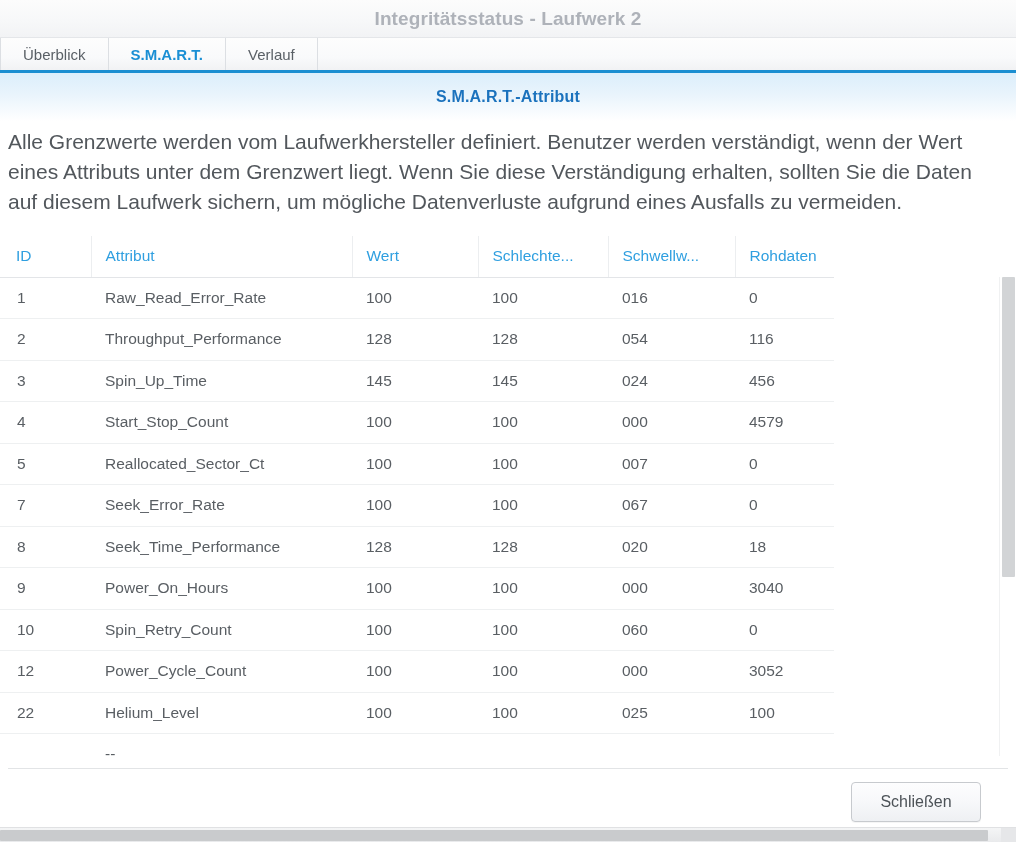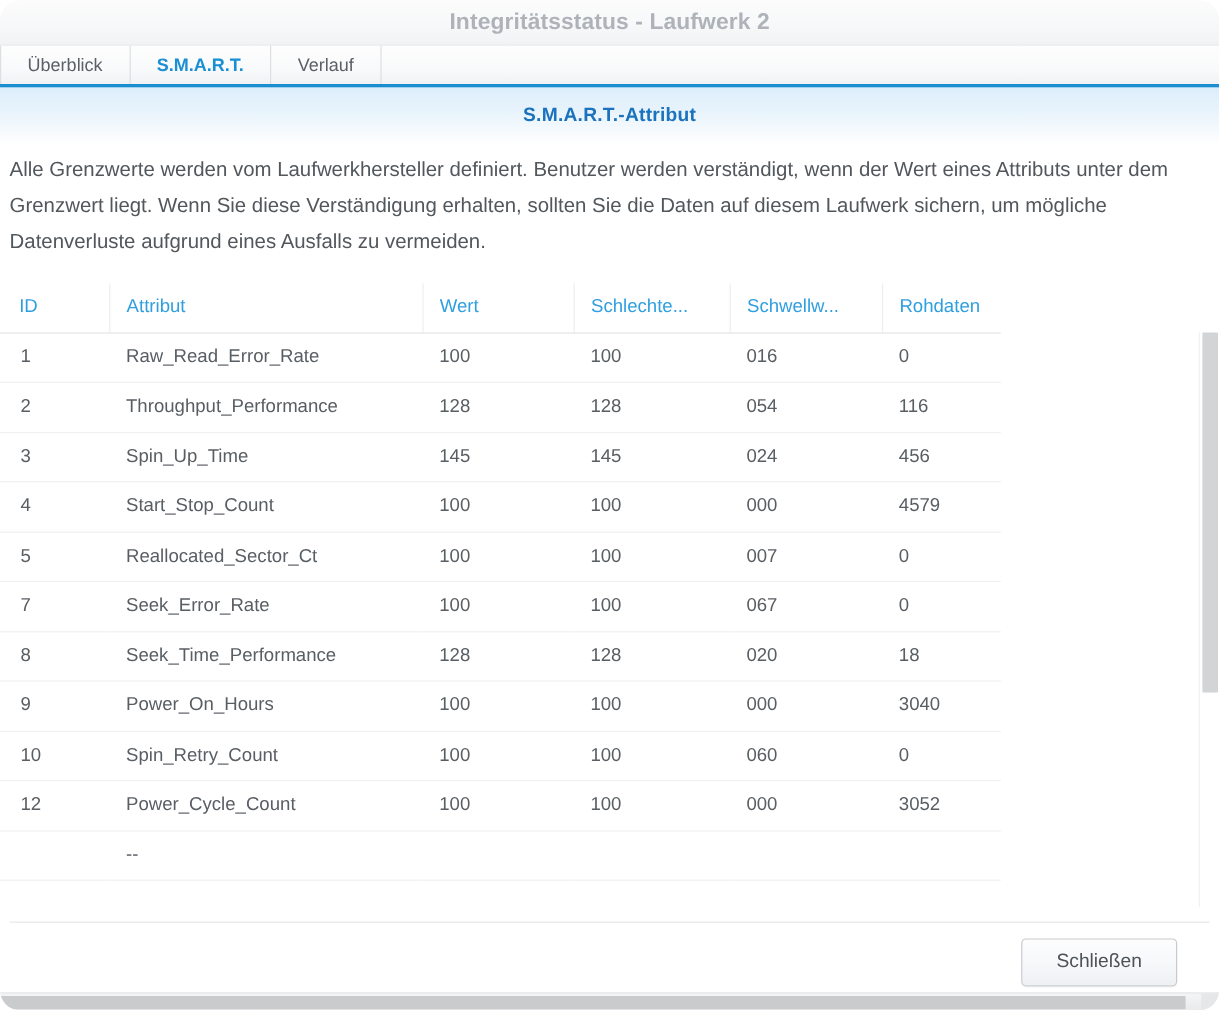--- a/index.html
+++ b/index.html
@@ -12,21 +12,20 @@
     font-family: "Liberation Sans", sans-serif;
     -webkit-font-smoothing: antialiased;
   }
 
   #window {
     position: relative;
     width: 1016px;
     height: 842px;
     background: #ffffff;
     overflow: hidden;
-    border-radius: 17px;
   }
 
   
   .titlebar {
     position: absolute;
     left: 0; top: 0;
     width: 1016px;
     height: 37px;
     background: linear-gradient(to bottom, #fcfcfc 0%, #f7f8f9 55%, #f2f3f5 100%);
     display: flex;
@@ -96,21 +95,21 @@
     color: #1b72bd;
     letter-spacing: 0.2px;
     white-space: nowrap;
   }
 
   
   .description {
     position: absolute;
     left: 8px; top: 127px;
     width: 990px;
-    font-size: 17px;
+    font-size: 21px;
     line-height: 30px;
     color: #52575c;
   }
 
   
   .table-wrap {
     position: absolute;
     left: 0; top: 236px;
     width: 834px;
     height: 520px;
@@ -381,20 +380,29 @@
           </tr>
           <tr>
             <td>12</td>
             <td>Power_Cycle_Count</td>
             <td>100</td>
             <td>100</td>
             <td>000</td>
             <td>3052</td>
             <td></td>
           </tr>
+          <tr>
+            <td>22</td>
+            <td>Helium_Level</td>
+            <td>100</td>
+            <td>100</td>
+            <td>025</td>
+            <td>100</td>
+            <td></td>
+          </tr>
           <tr class="clip-row">
             <td></td>
             <td>--</td>
             <td></td>
             <td></td>
             <td></td>
             <td></td>
             <td></td>
           </tr>
         </tbody>

